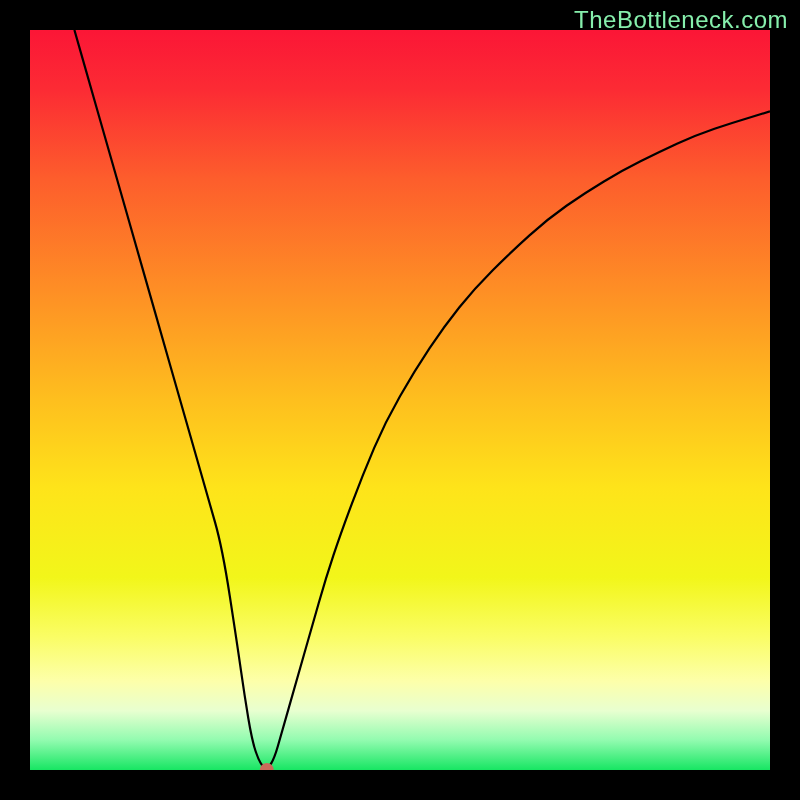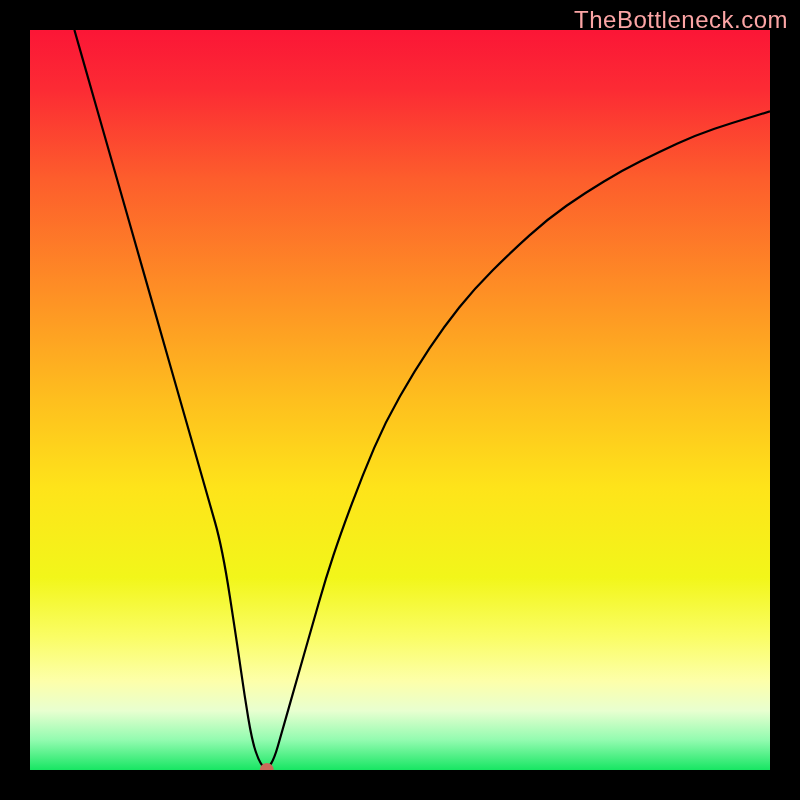--- a/index.html
+++ b/index.html
@@ -9,21 +9,21 @@
     width: 800px;
     height: 800px;
     background: #000;
   }
   .watermark {
     position: absolute;
     top: 6px;
     right: 12px;
     font-family: Arial, Helvetica, sans-serif;
     font-size: 24px;
-    color: #fca5a5;
+    color: #86efac;
     letter-spacing: 0.5px;
     z-index: 2;
     user-select: none;
   }
   .plot-wrap {
     position: absolute;
     left: 30px;
     top: 30px;
     width: 740px;
     height: 740px;

